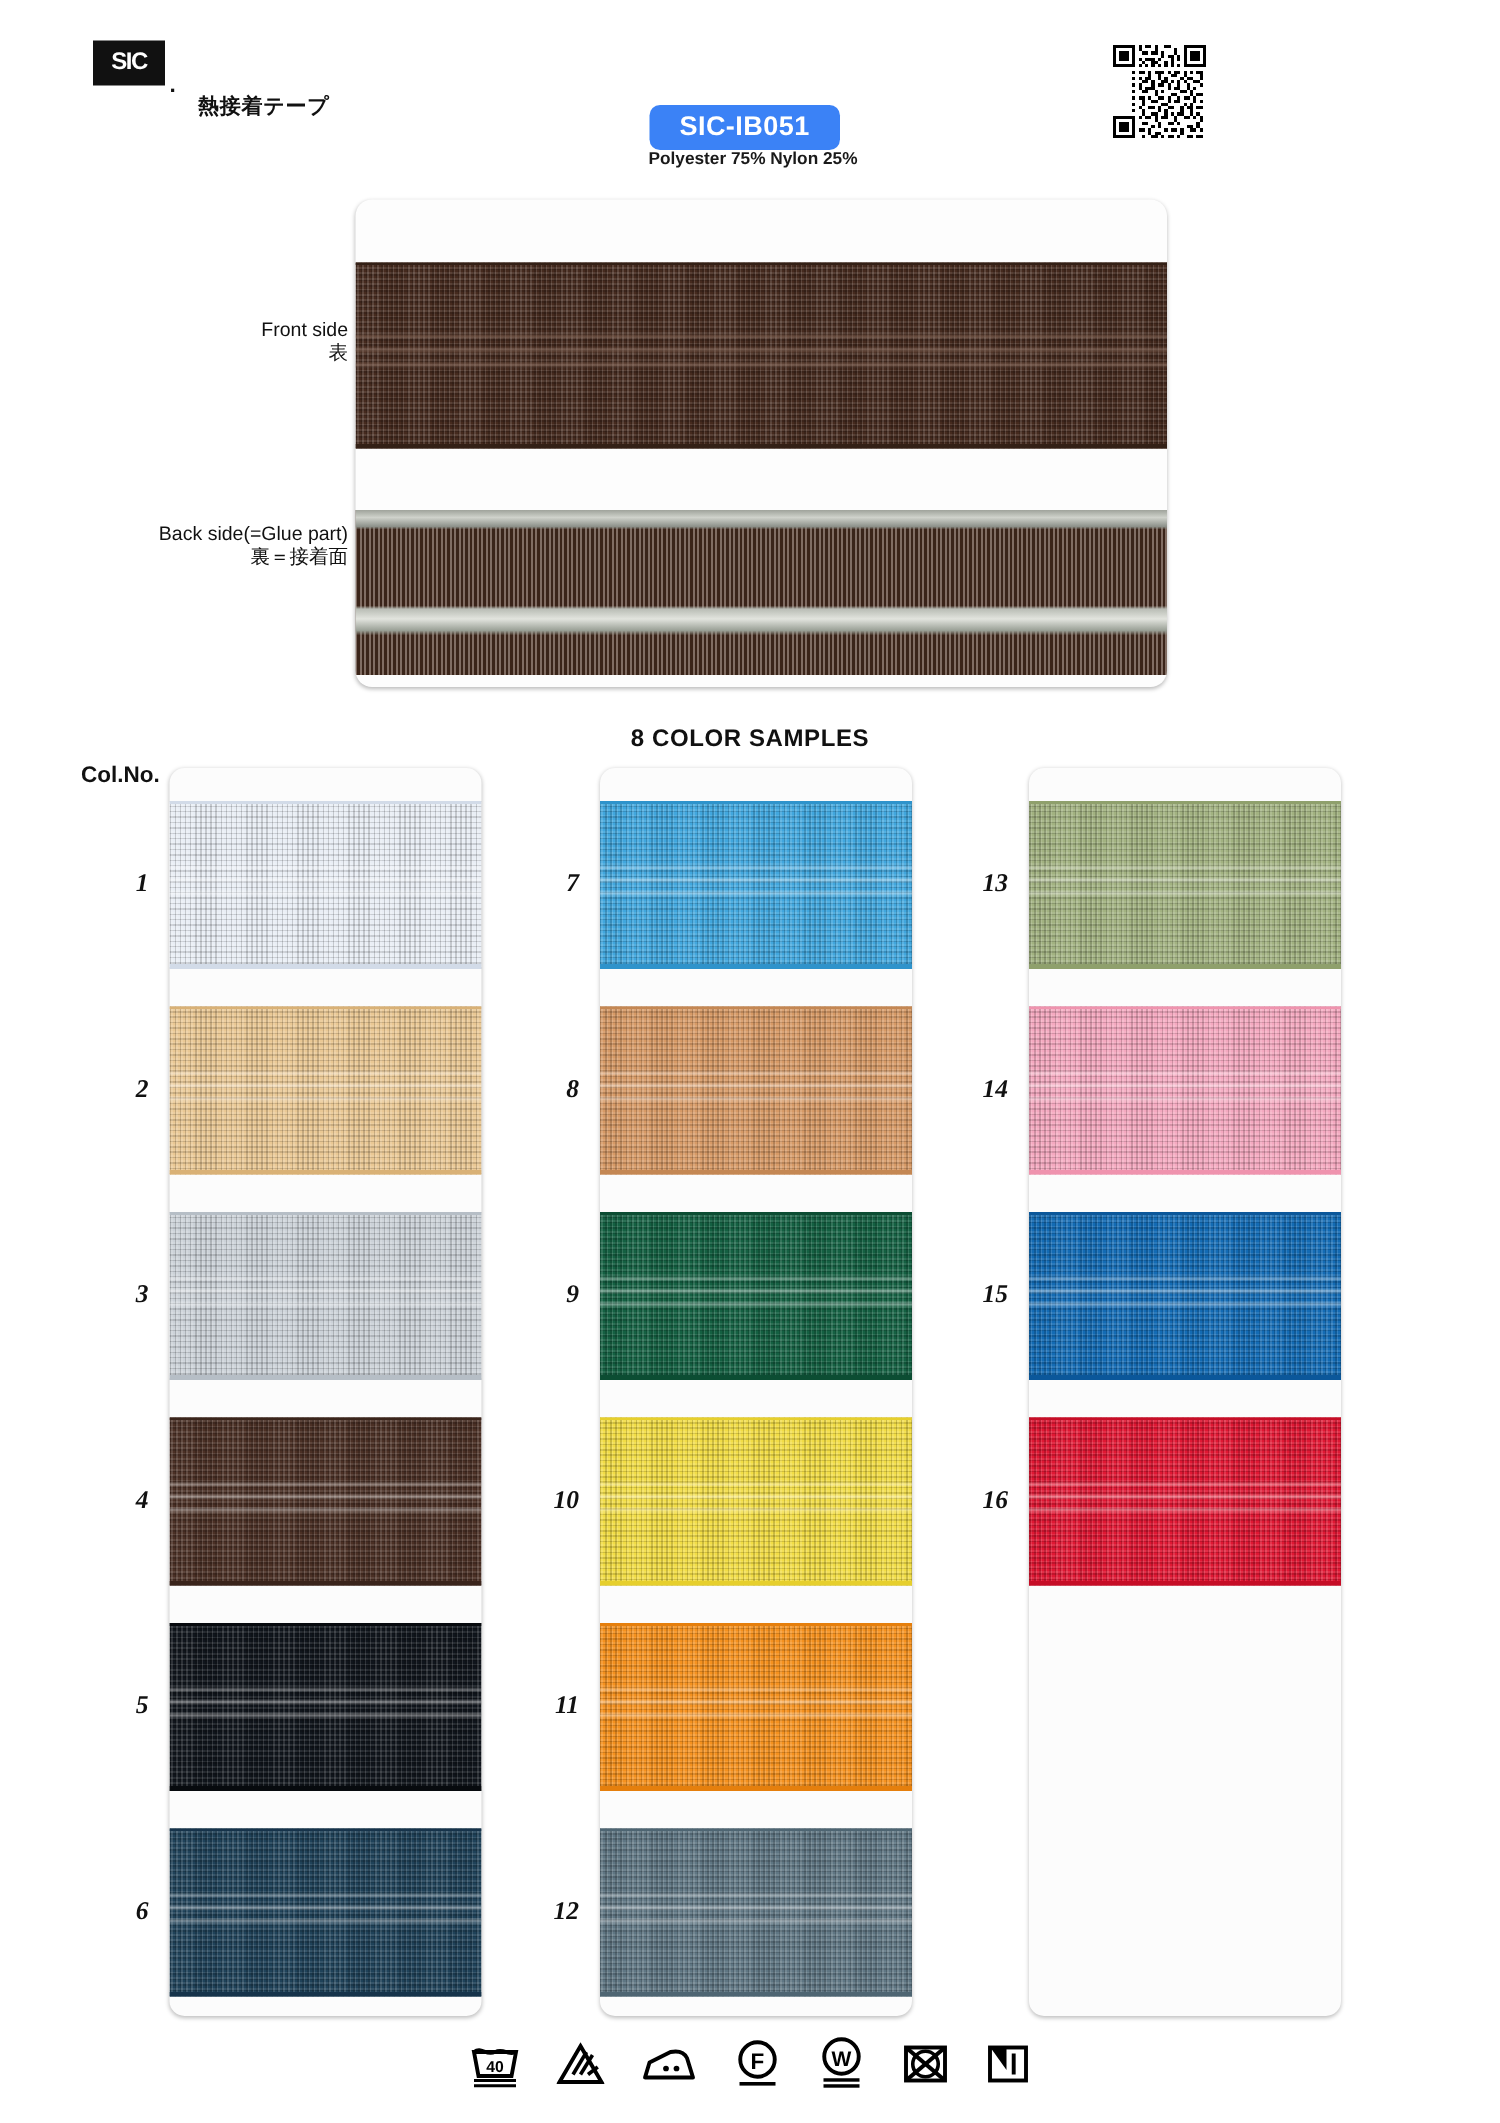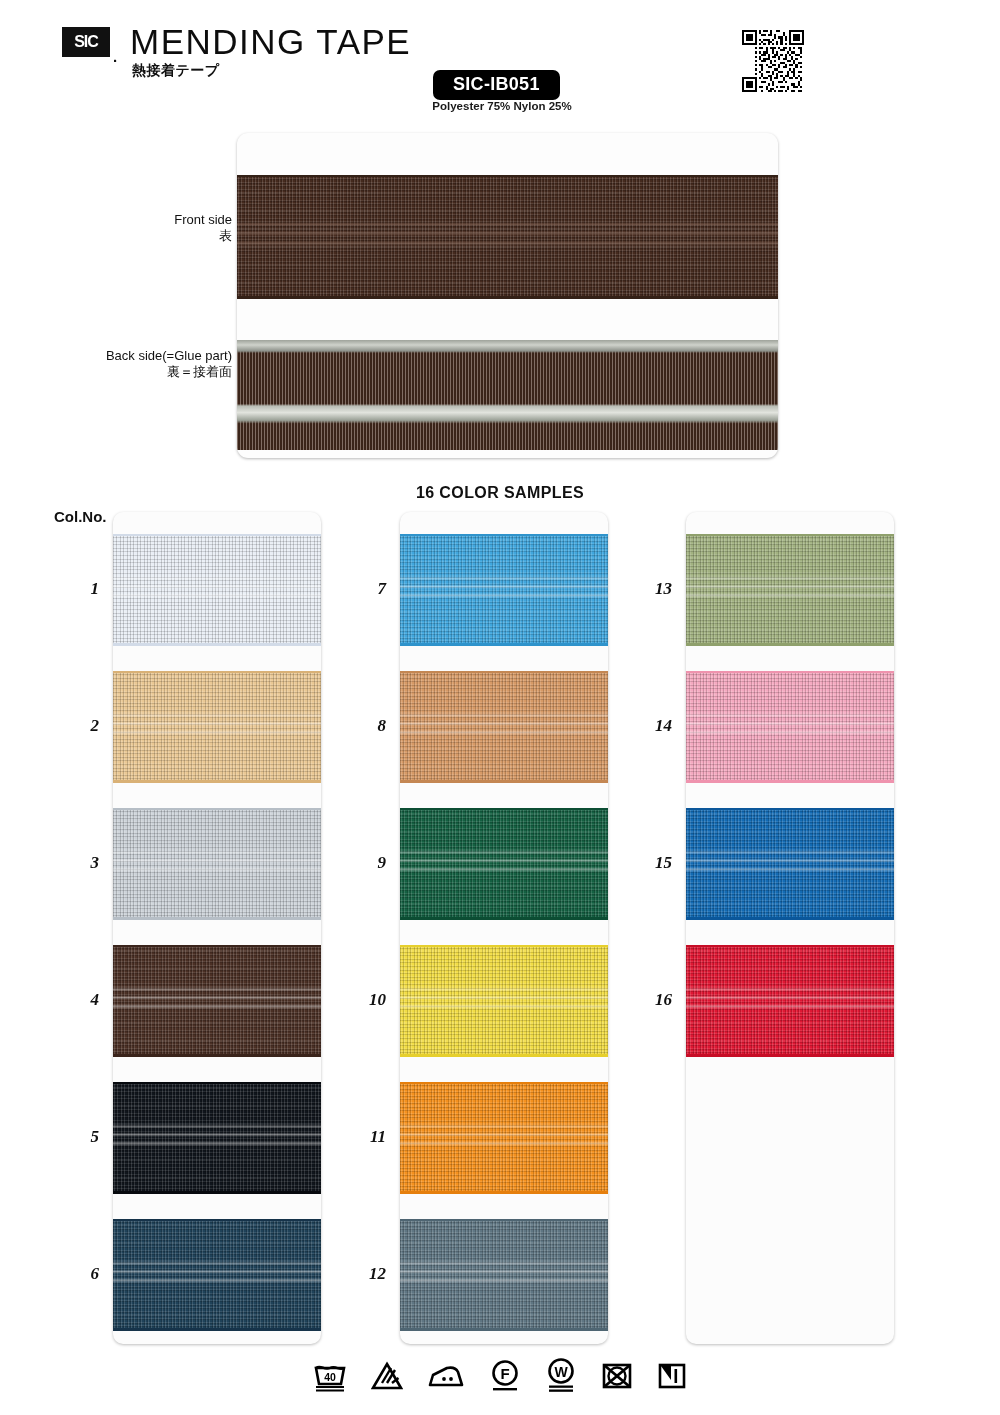--- a/index.html
+++ b/index.html
@@ -32,21 +32,21 @@
     font-family:"Liberation Sans", sans-serif;
   }
   .title-jp{
     position:absolute;left:132px;top:62px;
     font-size:14px;letter-spacing:0.5px;color:#111;font-weight:bold;
     font-family:"DejaVu Sans", sans-serif;
   }
 
   .code-badge{
     position:absolute;left:433px;top:70px;
-    background:#000000;color:#fff;border-radius:7px;
+    background:#3b82f6;color:#fff;border-radius:7px;
     padding:4px 20px 5px 20px;
     font-size:18px;font-weight:bold;letter-spacing:0.3px;
   }
   .composition{
     position:absolute;left:428px;top:100px;width:148px;text-align:center;
     font-size:11.5px;font-weight:bold;color:#1a1a1a;
   }
 
   
   .qr{
@@ -125,21 +125,20 @@
 
 <div class="page">
 
   <div class="header">
 
     <div class="logo-box">
       <span class="logo-text">SIC</span>
     </div>
     <span class="logo-dot">.</span>
 
-    <div class="title-en">MENDING TAPE</div>
     <div class="title-jp">熱接着テープ</div>
 
     <div class="code-badge">SIC-IB051</div>
     <div class="composition">Polyester 75% Nylon 25%</div>
 
     <div class="qr">
       <svg width="62" height="62" viewBox="0 0 29 29" shape-rendering="crispEdges">
         <rect width="29" height="29" fill="#fff"></rect>
         <g fill="#000">
 
@@ -302,21 +301,21 @@
 
   <div class="lbl lbl-front">
     <div>Front side</div>
     <div class="jp">表</div>
   </div>
   <div class="lbl lbl-back">
     <div>Back side(=Glue part)</div>
     <div class="jp">裏＝接着面</div>
   </div>
 
-  <div class="samples-title">16 COLOR SAMPLES</div>
+  <div class="samples-title">8 COLOR SAMPLES</div>
   <div class="colno">Col.No.</div>
 
   <div class="swatch-card" id="col-1">
       <div class="swatch" style="top: 22px; height: 112px; background: linear-gradient(rgb(210, 219, 232) 0px, rgb(210, 219, 232) 2px, rgba(0, 0, 0, 0) 2px, rgba(0, 0, 0, 0) calc(100% - 3px), rgb(210, 219, 232) calc(100% - 3px), rgb(210, 219, 232) 100%), linear-gradient(rgba(255, 255, 255, 0) 38%, rgba(255, 255, 255, 0.38) 40%, rgba(255, 255, 255, 0) 41%, rgba(255, 255, 255, 0) 45%, rgba(255, 255, 255, 0.38) 47%, rgba(255, 255, 255, 0) 49%, rgba(255, 255, 255, 0) 53%, rgba(255, 255, 255, 0.38) 55%, rgba(255, 255, 255, 0) 57%, rgba(255, 255, 255, 0) 100%), repeating-linear-gradient(90deg, rgba(0, 0, 0, 0.16) 0px, rgba(0, 0, 0, 0.16) 1px, rgba(255, 255, 255, 0.13) 1px, rgba(255, 255, 255, 0.13) 2px, rgba(0, 0, 0, 0) 2px, rgba(0, 0, 0, 0) 3.4px), repeating-linear-gradient(0deg, rgba(0, 0, 0, 0.14) 0px, rgba(0, 0, 0, 0.14) 1px, rgba(255, 255, 255, 0.1) 1px, rgba(255, 255, 255, 0.1) 2.2px, rgba(0, 0, 0, 0) 2.2px, rgba(0, 0, 0, 0) 3.6px), linear-gradient(rgb(233, 238, 245), rgb(233, 238, 245));"></div>
       <div class="swatch" style="top: 159px; height: 112px; background: linear-gradient(rgb(217, 177, 118) 0px, rgb(217, 177, 118) 2px, rgba(0, 0, 0, 0) 2px, rgba(0, 0, 0, 0) calc(100% - 3px), rgb(217, 177, 118) calc(100% - 3px), rgb(217, 177, 118) 100%), linear-gradient(rgba(255, 255, 255, 0) 38%, rgba(255, 255, 255, 0.38) 40%, rgba(255, 255, 255, 0) 41%, rgba(255, 255, 255, 0) 45%, rgba(255, 255, 255, 0.38) 47%, rgba(255, 255, 255, 0) 49%, rgba(255, 255, 255, 0) 53%, rgba(255, 255, 255, 0.38) 55%, rgba(255, 255, 255, 0) 57%, rgba(255, 255, 255, 0) 100%), repeating-linear-gradient(90deg, rgba(0, 0, 0, 0.16) 0px, rgba(0, 0, 0, 0.16) 1px, rgba(255, 255, 255, 0.13) 1px, rgba(255, 255, 255, 0.13) 2px, rgba(0, 0, 0, 0) 2px, rgba(0, 0, 0, 0) 3.4px), repeating-linear-gradient(0deg, rgba(0, 0, 0, 0.14) 0px, rgba(0, 0, 0, 0.14) 1px, rgba(255, 255, 255, 0.1) 1px, rgba(255, 255, 255, 0.1) 2.2px, rgba(0, 0, 0, 0) 2.2px, rgba(0, 0, 0, 0) 3.6px), linear-gradient(rgb(234, 200, 148), rgb(234, 200, 148));"></div>
       <div class="swatch" style="top: 296px; height: 112px; background: linear-gradient(rgb(182, 190, 198) 0px, rgb(182, 190, 198) 2px, rgba(0, 0, 0, 0) 2px, rgba(0, 0, 0, 0) calc(100% - 3px), rgb(182, 190, 198) calc(100% - 3px), rgb(182, 190, 198) 100%), linear-gradient(rgba(255, 255, 255, 0) 38%, rgba(255, 255, 255, 0.38) 40%, rgba(255, 255, 255, 0) 41%, rgba(255, 255, 255, 0) 45%, rgba(255, 255, 255, 0.38) 47%, rgba(255, 255, 255, 0) 49%, rgba(255, 255, 255, 0) 53%, rgba(255, 255, 255, 0.38) 55%, rgba(255, 255, 255, 0) 57%, rgba(255, 255, 255, 0) 100%), repeating-linear-gradient(90deg, rgba(0, 0, 0, 0.16) 0px, rgba(0, 0, 0, 0.16) 1px, rgba(255, 255, 255, 0.13) 1px, rgba(255, 255, 255, 0.13) 2px, rgba(0, 0, 0, 0) 2px, rgba(0, 0, 0, 0) 3.4px), repeating-linear-gradient(0deg, rgba(0, 0, 0, 0.14) 0px, rgba(0, 0, 0, 0.14) 1px, rgba(255, 255, 255, 0.1) 1px, rgba(255, 255, 255, 0.1) 2.2px, rgba(0, 0, 0, 0) 2.2px, rgba(0, 0, 0, 0) 3.6px), linear-gradient(rgb(204, 210, 216), rgb(204, 210, 216));"></div>
       <div class="swatch" style="top: 433px; height: 112px; background: linear-gradient(rgb(58, 36, 27) 0px, rgb(58, 36, 27) 2px, rgba(0, 0, 0, 0) 2px, rgba(0, 0, 0, 0) calc(100% - 3px), rgb(58, 36, 27) calc(100% - 3px), rgb(58, 36, 27) 100%), linear-gradient(rgba(255, 255, 255, 0) 38%, rgba(255, 255, 255, 0.38) 40%, rgba(255, 255, 255, 0) 41%, rgba(255, 255, 255, 0) 45%, rgba(255, 255, 255, 0.38) 47%, rgba(255, 255, 255, 0) 49%, rgba(255, 255, 255, 0) 53%, rgba(255, 255, 255, 0.38) 55%, rgba(255, 255, 255, 0) 57%, rgba(255, 255, 255, 0) 100%), repeating-linear-gradient(90deg, rgba(0, 0, 0, 0.16) 0px, rgba(0, 0, 0, 0.16) 1px, rgba(255, 255, 255, 0.13) 1px, rgba(255, 255, 255, 0.13) 2px, rgba(0, 0, 0, 0) 2px, rgba(0, 0, 0, 0) 3.4px), repeating-linear-gradient(0deg, rgba(0, 0, 0, 0.14) 0px, rgba(0, 0, 0, 0.14) 1px, rgba(255, 255, 255, 0.1) 1px, rgba(255, 255, 255, 0.1) 2.2px, rgba(0, 0, 0, 0) 2.2px, rgba(0, 0, 0, 0) 3.6px), linear-gradient(rgb(75, 48, 37), rgb(75, 48, 37));"></div>
       <div class="swatch" style="top: 570px; height: 112px; background: linear-gradient(rgb(7, 10, 14) 0px, rgb(7, 10, 14) 2px, rgba(0, 0, 0, 0) 2px, rgba(0, 0, 0, 0) calc(100% - 3px), rgb(7, 10, 14) calc(100% - 3px), rgb(7, 10, 14) 100%), linear-gradient(rgba(255, 255, 255, 0) 38%, rgba(255, 255, 255, 0.38) 40%, rgba(255, 255, 255, 0) 41%, rgba(255, 255, 255, 0) 45%, rgba(255, 255, 255, 0.38) 47%, rgba(255, 255, 255, 0) 49%, rgba(255, 255, 255, 0) 53%, rgba(255, 255, 255, 0.38) 55%, rgba(255, 255, 255, 0) 57%, rgba(255, 255, 255, 0) 100%), repeating-linear-gradient(90deg, rgba(0, 0, 0, 0.16) 0px, rgba(0, 0, 0, 0.16) 1px, rgba(255, 255, 255, 0.13) 1px, rgba(255, 255, 255, 0.13) 2px, rgba(0, 0, 0, 0) 2px, rgba(0, 0, 0, 0) 3.4px), repeating-linear-gradient(0deg, rgba(0, 0, 0, 0.14) 0px, rgba(0, 0, 0, 0.14) 1px, rgba(255, 255, 255, 0.1) 1px, rgba(255, 255, 255, 0.1) 2.2px, rgba(0, 0, 0, 0) 2.2px, rgba(0, 0, 0, 0) 3.6px), linear-gradient(rgb(16, 21, 28), rgb(16, 21, 28));"></div>
       <div class="swatch" style="top: 707px; height: 112px; background: linear-gradient(rgb(22, 51, 74) 0px, rgb(22, 51, 74) 2px, rgba(0, 0, 0, 0) 2px, rgba(0, 0, 0, 0) calc(100% - 3px), rgb(22, 51, 74) calc(100% - 3px), rgb(22, 51, 74) 100%), linear-gradient(rgba(255, 255, 255, 0) 38%, rgba(255, 255, 255, 0.38) 40%, rgba(255, 255, 255, 0) 41%, rgba(255, 255, 255, 0) 45%, rgba(255, 255, 255, 0.38) 47%, rgba(255, 255, 255, 0) 49%, rgba(255, 255, 255, 0) 53%, rgba(255, 255, 255, 0.38) 55%, rgba(255, 255, 255, 0) 57%, rgba(255, 255, 255, 0) 100%), repeating-linear-gradient(90deg, rgba(0, 0, 0, 0.16) 0px, rgba(0, 0, 0, 0.16) 1px, rgba(255, 255, 255, 0.13) 1px, rgba(255, 255, 255, 0.13) 2px, rgba(0, 0, 0, 0) 2px, rgba(0, 0, 0, 0) 3.4px), repeating-linear-gradient(0deg, rgba(0, 0, 0, 0.14) 0px, rgba(0, 0, 0, 0.14) 1px, rgba(255, 255, 255, 0.1) 1px, rgba(255, 255, 255, 0.1) 2.2px, rgba(0, 0, 0, 0) 2.2px, rgba(0, 0, 0, 0) 3.6px), linear-gradient(rgb(31, 66, 89), rgb(31, 66, 89));"></div>
     </div>

